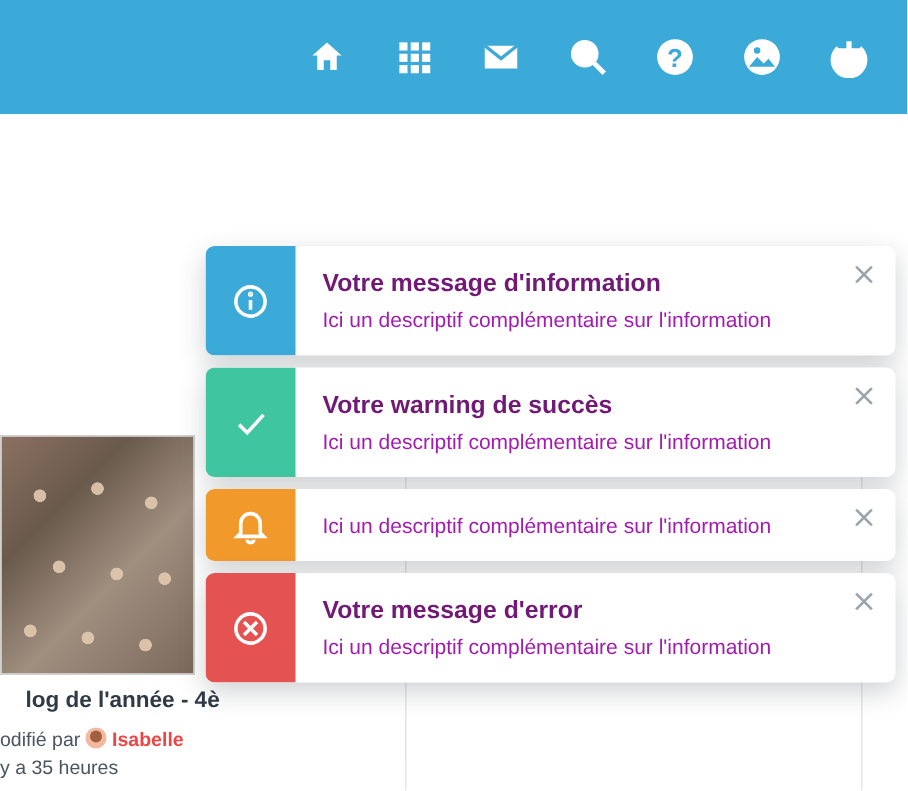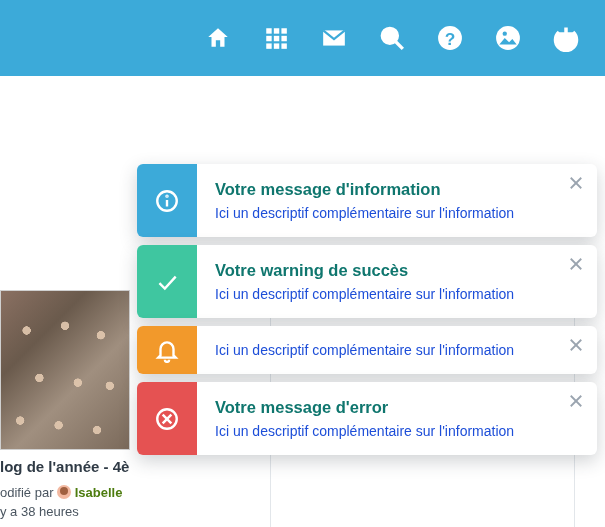--- a/index.html
+++ b/index.html
@@ -73,23 +73,24 @@
     width: 170px;
     font-size: 13px;
     color: #4a5560;
     line-height: 1.5;
   }
   .post-title {
     font-weight: 700;
     font-size: 15px;
     color: #2f3a45;
     margin-bottom: 4px;
+    padding-left: 17px;
   }
   .author {
-    color: #4d7c0f;
+    color: #ef4444;
     font-weight: 600;
   }
   .avatar {
     display: inline-block;
     width: 14px;
     height: 14px;
     border-radius: 50%;
     background: #f2b8a0;
     vertical-align: -2px;
     position: relative;
@@ -141,26 +142,26 @@
   .stripe.warning { background: #f2992b; }
   .stripe.error { background: #e55252; }
 
   .toast .body {
     padding: 16px 42px 16px 18px;
     flex: 1;
   }
   .toast .title {
     font-weight: 700;
     font-size: 16.5px;
-    color: #0f766e;
+    color: #701a75;
     margin-bottom: 6px;
   }
   .toast .desc {
     font-size: 14px;
-    color: #1d4ed8;
+    color: #a21caf;
   }
   .toast .close {
     position: absolute;
     top: 10px;
     right: 12px;
     width: 18px;
     height: 18px;
     color: #9aa4af;
     cursor: pointer;
   }
@@ -225,21 +226,21 @@
 
   <div class="photo-strip"></div>
 
   <div class="post-meta">
     <div class="post-title">log de l'année - 4è</div>
     <div>
       <span>odifié par</span>
       <span class="avatar"></span>
       <span class="author">Isabelle</span>
     </div>
-    <div>y a 38 heures</div>
+    <div>y a 35 heures</div>
   </div>
 
   <div class="side-card">
     
   </div>
 
   <div class="toasts">
 
     <div class="toast">
       <div class="stripe info">

